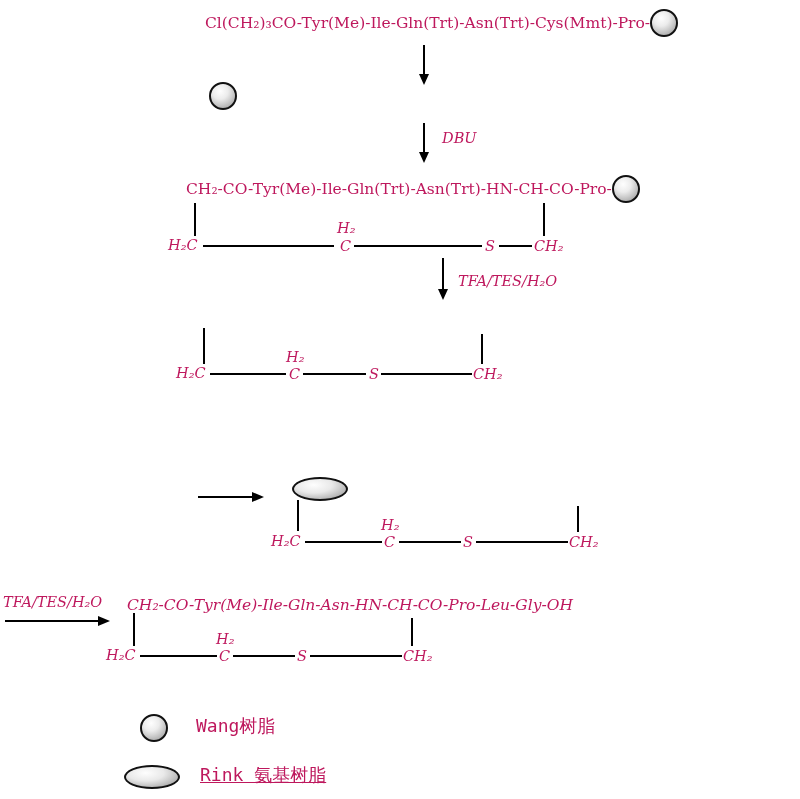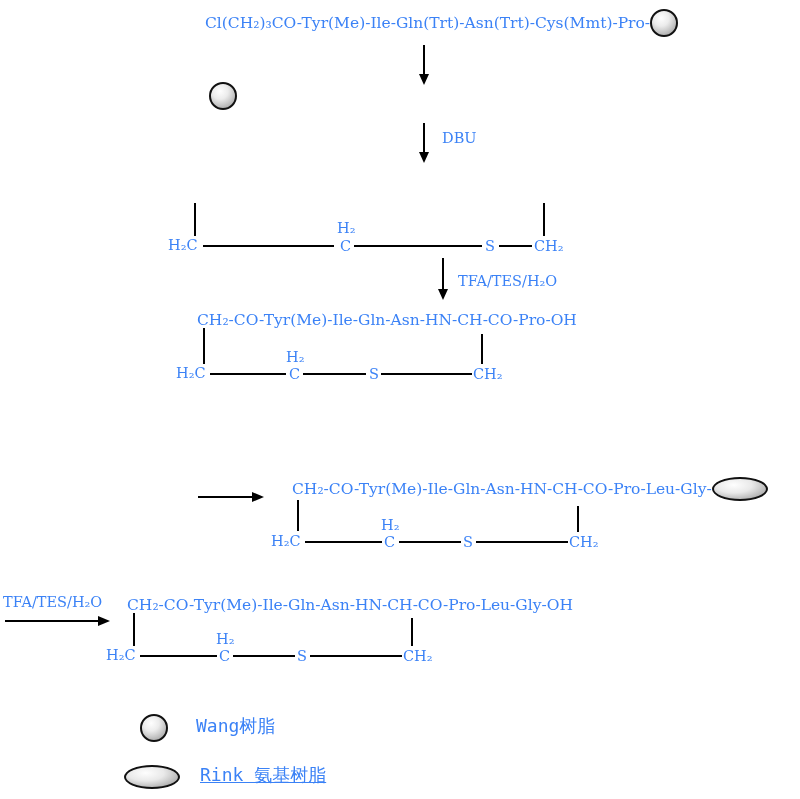--- a/index.html
+++ b/index.html
@@ -1,20 +1,20 @@
 <!DOCTYPE html>
 <html><head>
 <meta charset="utf-8">
 <style>
   html,body { margin:0; padding:0; background:#ffffff; }
   .canvas {
     position:relative; width:800px; height:799px; background:#ffffff;
-    font-family:"DejaVu Serif","Liberation Serif",serif; color:#3b82f6; overflow:hidden;
+    font-family:"DejaVu Serif","Liberation Serif",serif; color:#be185d; overflow:hidden;
   }
-  .t   { position:absolute; white-space:nowrap; font-size:15.5px; line-height:20px; }
+  .t   { position:absolute; white-space:nowrap; font-size:15.5px; line-height:20px;font-style:italic; }
   .row { position:absolute; display:flex; align-items:center; white-space:nowrap;
          font-size:15.5px; line-height:20px; }
   .small { font-size:14.5px; }
   .hl  { position:absolute; height:2px; background:#000; }
   .vl  { position:absolute; width:2px;  background:#000; }
   .sphere {
     display:inline-block; width:24px; height:24px; border-radius:50%;
     border:2.5px solid #111;
     background:radial-gradient(circle at 38% 30%, #fefefe 0%, #ececec 35%, #c7c7c7 62%, #909090 100%);
     flex:0 0 auto;
@@ -56,59 +56,61 @@
   <div class="row" style="left:209px; top:82px;">
     <span class="sphere"></span>
   </div>
 
   <div class="arrow-down" style="left:419px; top:123px;">
     <span class="shaft" style="height:29px;"></span>
     <span class="head"></span>
   </div>
   <span class="t small" style="left:442px; top:128px;">DBU</span>
 
+  <div class="row" style="left:186px; top:175px;">
+    <span>CH₂-CO-Tyr(Me)-Ile-Gln(Trt)-Asn(Trt)-HN-CH-CO-Pro-</span>
+    <span class="sphere"></span>
+  </div>
   <div>
     <span class="vl" style="left:194px; top:203px; height:33px;"></span>
     <span class="vl" style="left:543px; top:203px; height:33px;"></span>
     <span class="t small" style="left:168px; top:235px;">H₂C</span>
     <span class="t small" style="left:337px; top:218px;">H₂</span>
     <span class="t small" style="left:340px; top:236px;">C</span>
     <span class="t small" style="left:485px; top:236px;">S</span>
     <span class="t small" style="left:534px; top:236px;">CH₂</span>
     <span class="hl" style="left:203px; top:245px; width:131px;"></span>
     <span class="hl" style="left:354px; top:245px; width:128px;"></span>
     <span class="hl" style="left:499px; top:245px; width:33px;"></span>
   </div>
 
   <div class="arrow-down" style="left:438px; top:258px;">
     <span class="shaft" style="height:31px;"></span>
     <span class="head"></span>
   </div>
   <span class="t small" style="left:458px; top:271px;">TFA/TES/H₂O</span>
 
-  <span class="t" style="left:197px; top:310px;">CH₂-CO-Tyr(Me)-Ile-Gln-Asn-HN-CH-CO-Pro-OH</span>
   <div>
     <span class="vl" style="left:203px; top:328px; height:36px;"></span>
     <span class="vl" style="left:481px; top:334px; height:30px;"></span>
     <span class="t small" style="left:176px; top:363px;">H₂C</span>
     <span class="t small" style="left:286px; top:347px;">H₂</span>
     <span class="t small" style="left:289px; top:364px;">C</span>
     <span class="t small" style="left:369px; top:364px;">S</span>
     <span class="t small" style="left:473px; top:364px;">CH₂</span>
     <span class="hl" style="left:210px; top:373px; width:76px;"></span>
     <span class="hl" style="left:303px; top:373px; width:63px;"></span>
     <span class="hl" style="left:381px; top:373px; width:91px;"></span>
   </div>
 
   <div class="arrow-right" style="left:198px; top:492px; width:66px;">
     <span class="shaft" style="flex:1;"></span>
     <span class="head"></span>
   </div>
   <div class="row" style="left:292px; top:477px;">
-    <span>CH₂-CO-Tyr(Me)-Ile-Gln-Asn-HN-CH-CO-Pro-Leu-Gly-</span>
     <span class="oval"></span>
   </div>
   <div>
     <span class="vl" style="left:297px; top:500px; height:31px;"></span>
     <span class="vl" style="left:577px; top:506px; height:26px;"></span>
     <span class="t small" style="left:271px; top:531px;">H₂C</span>
     <span class="t small" style="left:381px; top:515px;">H₂</span>
     <span class="t small" style="left:384px; top:532px;">C</span>
     <span class="t small" style="left:463px; top:532px;">S</span>
     <span class="t small" style="left:569px; top:532px;">CH₂</span>

